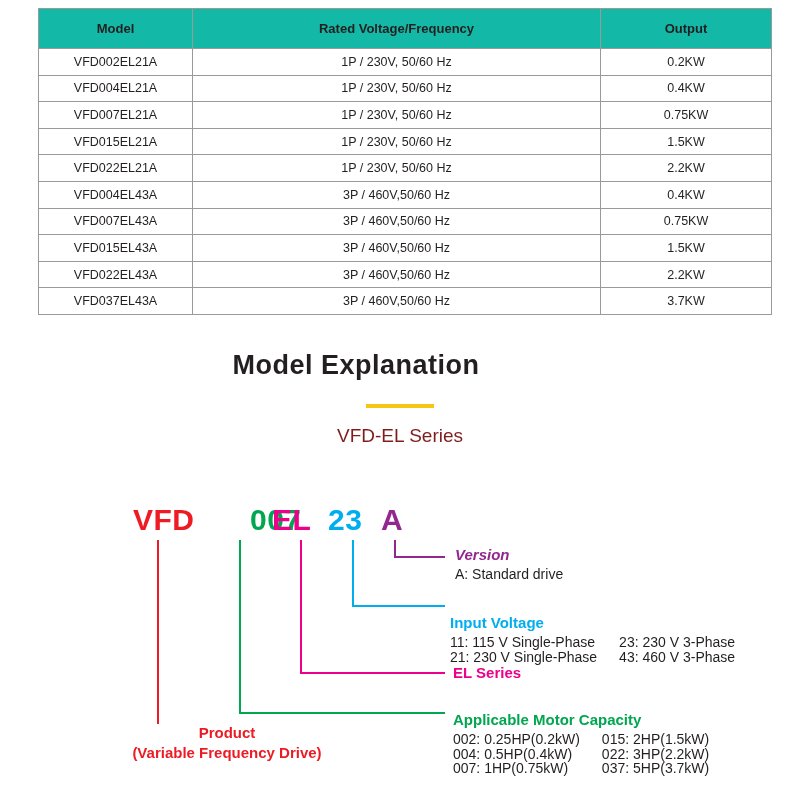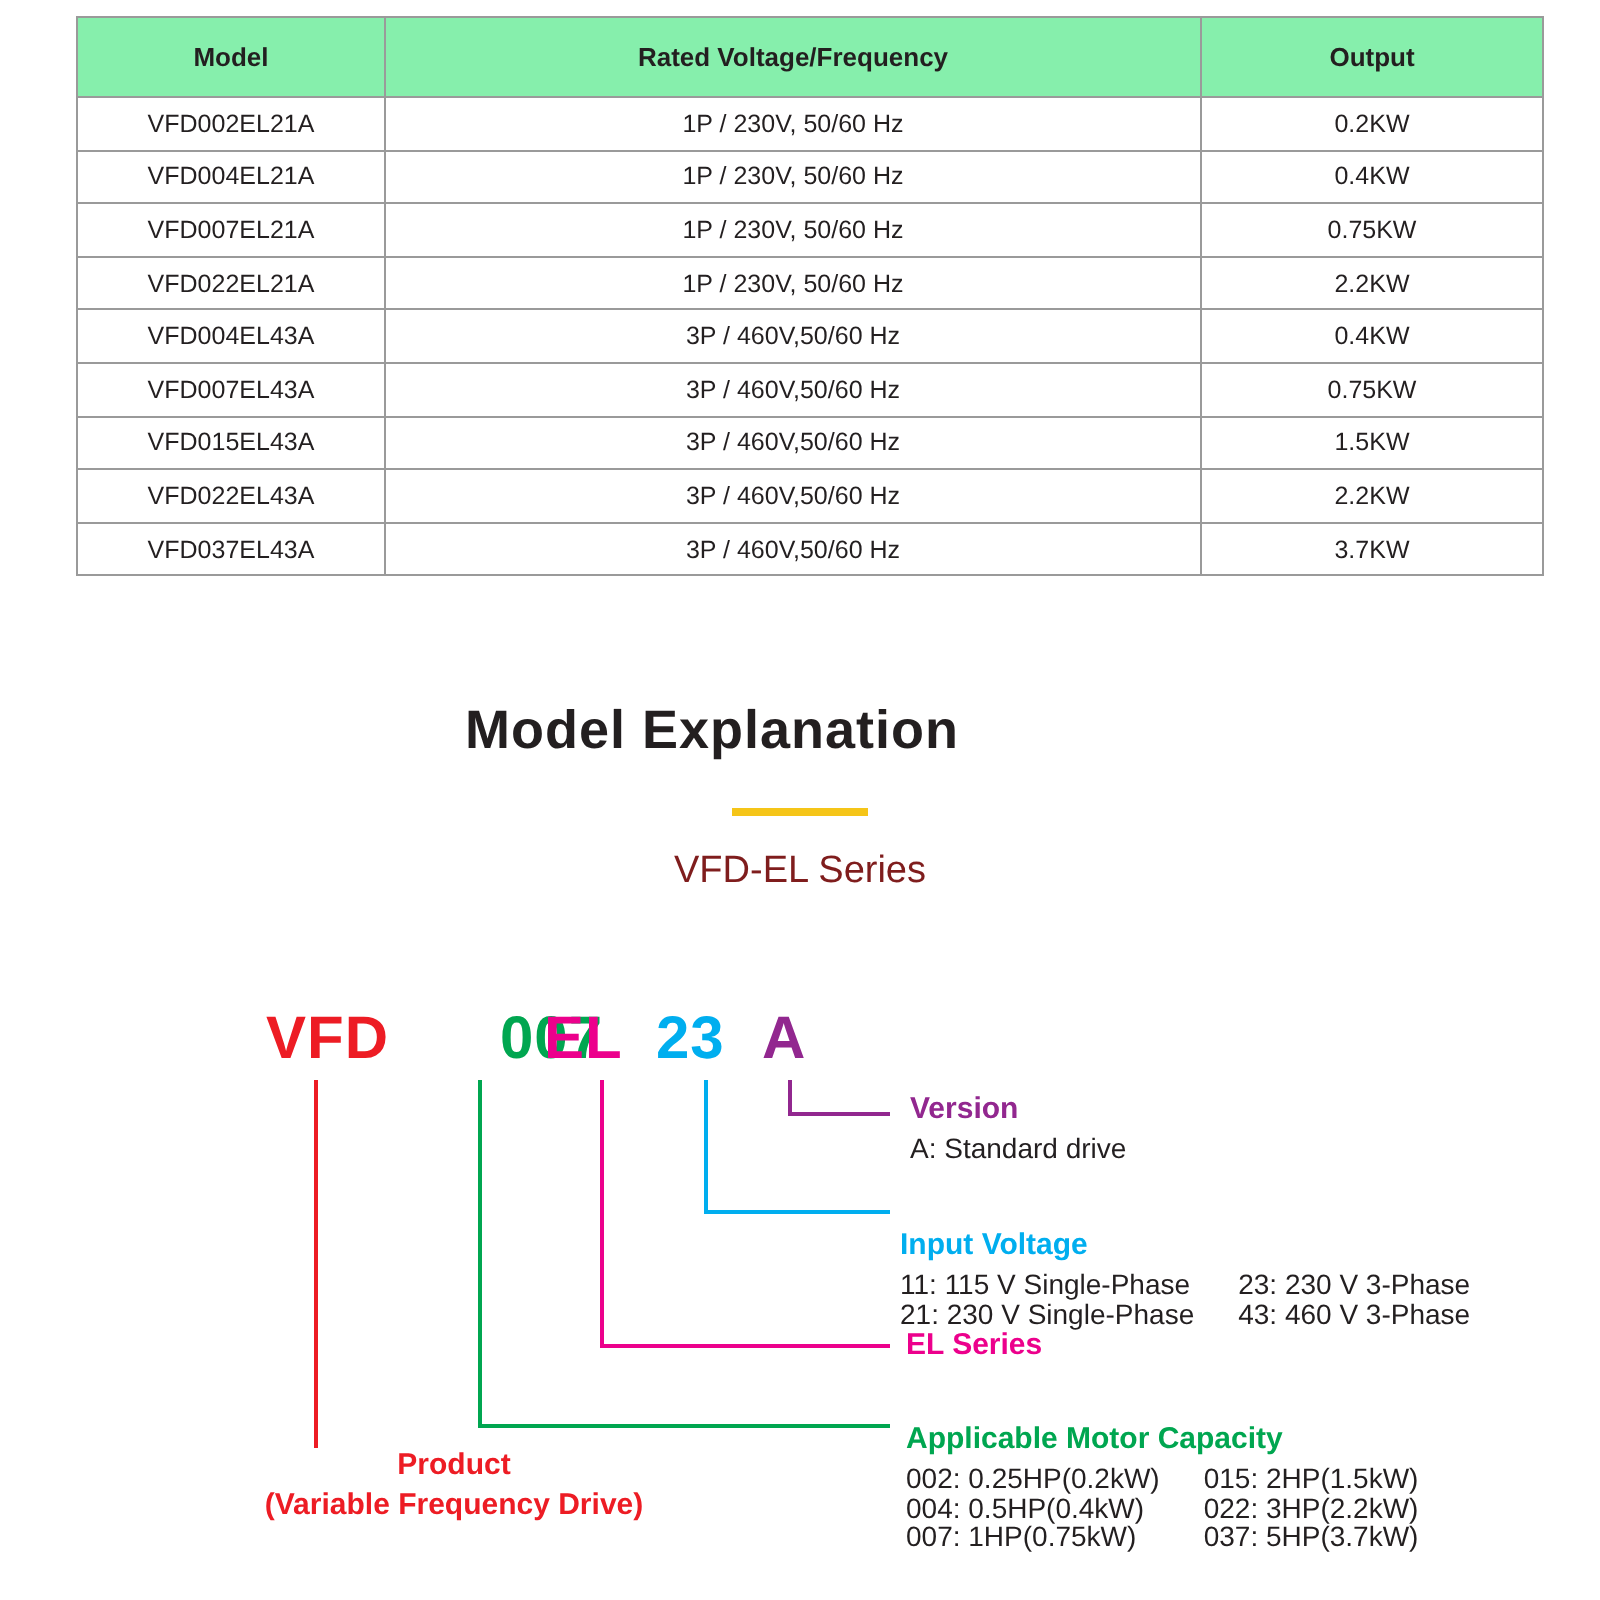--- a/index.html
+++ b/index.html
@@ -26,21 +26,21 @@
     table-layout: fixed;
   }
   .spec-table th,
   .spec-table td {
     border: 1px solid #9a9a9a;
     text-align: center;
     font-size: 12.5px;
     color: #231f20;
   }
   .spec-table thead th {
-    background: #86efac;
+    background: #14b8a6;
     font-weight: bold;
     height: 37px;
     font-size: 13px;
   }
   .spec-table tbody td {
     height: 23.6px;
     font-weight: normal;
   }
   .col-model   { width: 151px; }
   .col-voltage { width: 405px; }
@@ -117,21 +117,21 @@
     line-height: 18px;
   }
   .callout .sub {
     font-size: 14px;
     color: #231f20;
     line-height: 14.5px;
     margin-top: 3px;
     white-space: nowrap;
   }
   .co-version  { left: 455px; top: 546px; }
-  .co-version .hd { color: #92278f; }
+  .co-version .hd { color: #92278f; font-style: italic; }
   .co-input    { left: 450px; top: 595px; }
   .co-input .hd { color: #00aeef; margin-top: 19px; }
   .co-el       { left: 453px; top: 664px; text-align: center; }
   .co-el .hd { color: #ec008c; }
   .co-motor    { left: 453px; top: 711px; }
   .co-motor .hd { color: #00a650; }
 
   .two-col {
     display: flex;
     gap: 22px;
@@ -169,20 +169,25 @@
     </tr>
     <tr>
       <td>VFD004EL21A</td>
       <td>1P / 230V, 50/60 Hz</td>
       <td>0.4KW</td>
     </tr>
     <tr>
       <td>VFD007EL21A</td>
       <td>1P / 230V, 50/60 Hz</td>
       <td>0.75KW</td>
+    </tr>
+    <tr>
+      <td>VFD015EL21A</td>
+      <td>1P / 230V, 50/60 Hz</td>
+      <td>1.5KW</td>
     </tr>
     <tr>
       <td>VFD022EL21A</td>
       <td>1P / 230V, 50/60 Hz</td>
       <td>2.2KW</td>
     </tr>
     <tr>
       <td>VFD004EL43A</td>
       <td>3P / 460V,50/60 Hz</td>
       <td>0.4KW</td>

